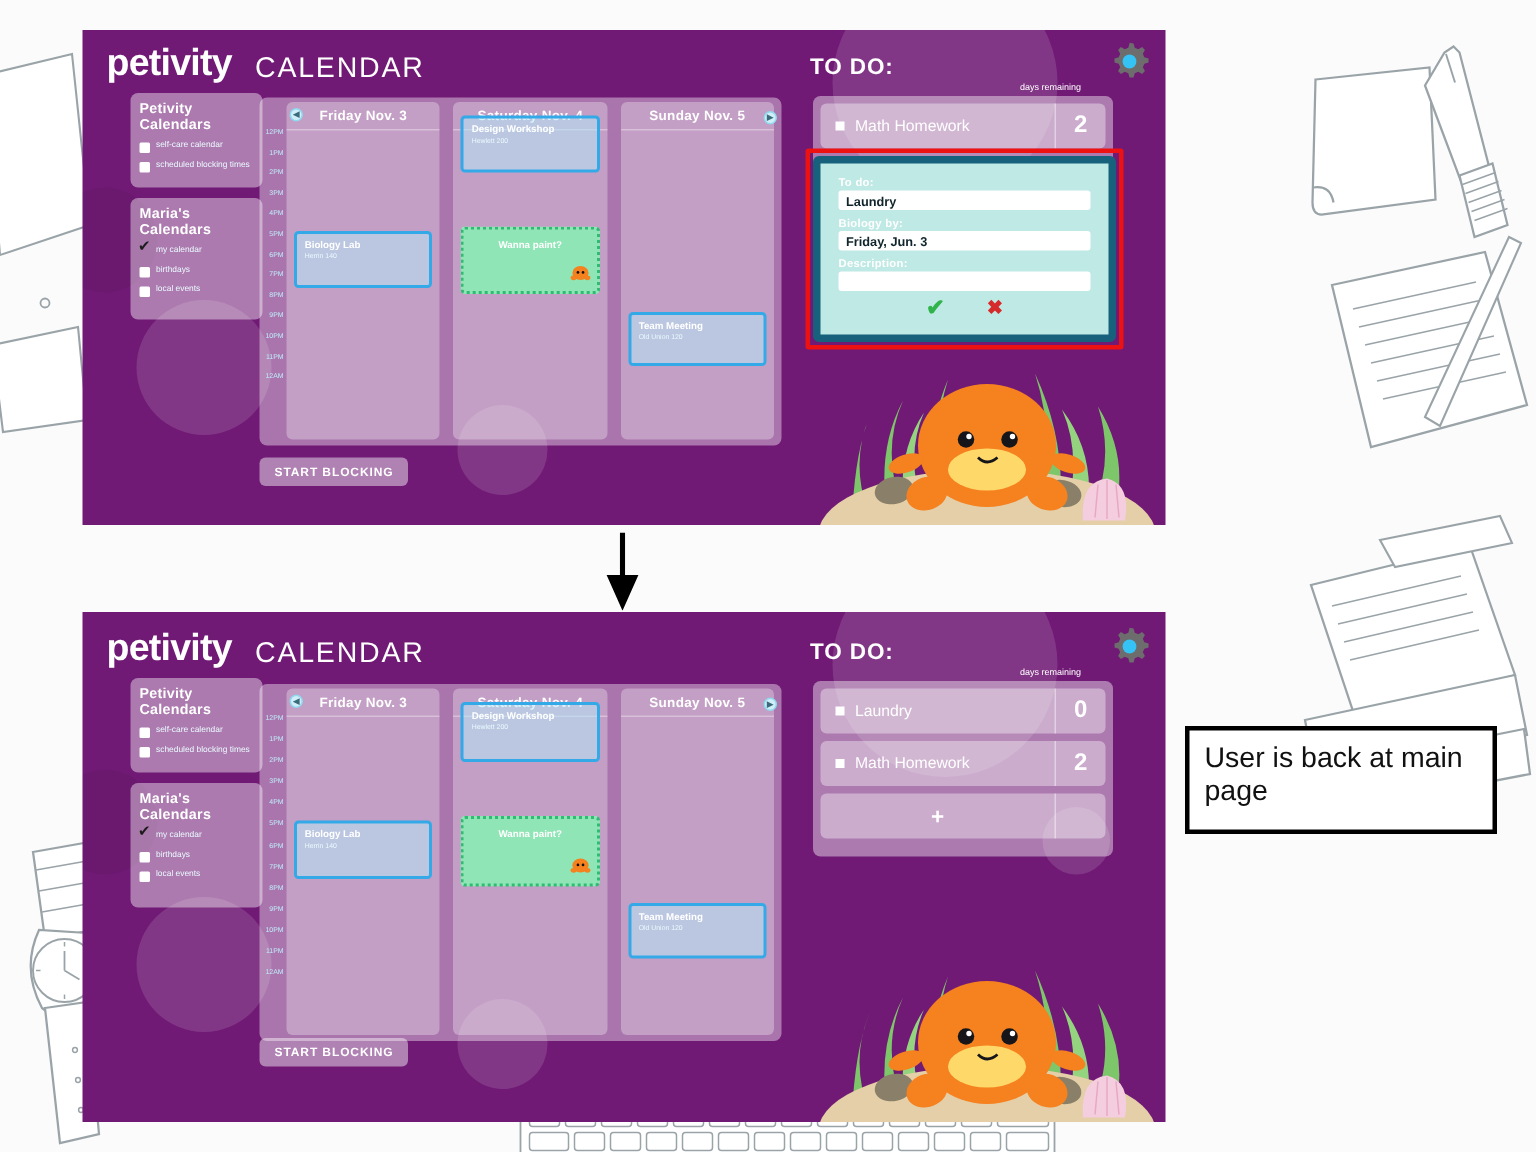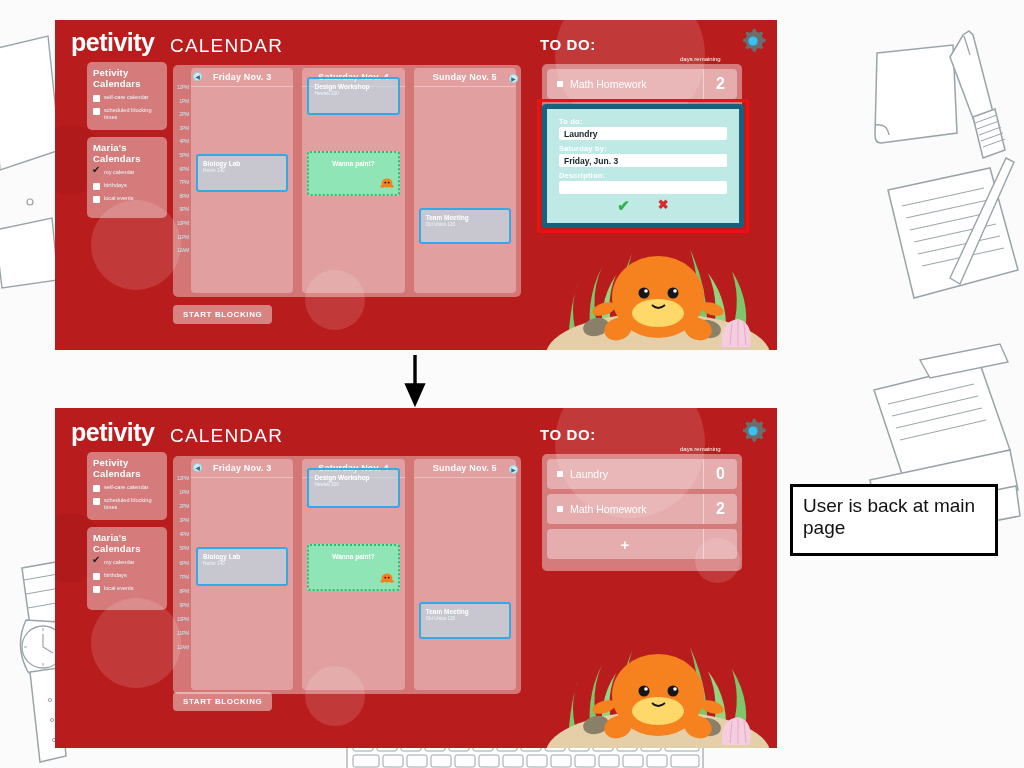--- a/index.html
+++ b/index.html
@@ -8,41 +8,41 @@
     font-family: "Liberation Sans", sans-serif;
     background: #fcfcfc;
     overflow: hidden;
   }
   #stage { position: relative; width: 1024px; height: 768px; background:#fbfbfb; }
   .doodle-wrap { position:absolute; pointer-events:none; }
 
   
   .app {
     position:absolute;
-    background:#b91c1c;
+    background:#701a75;
     overflow:hidden;
     padding-left:40px;
   }
   .app.top { left:55px; top:20px; width:722px; height:330px; }
   .app.bottom { left:55px; top:408px; width:722px; height:340px; }
 
   .bubble { position:absolute; border-radius:50%; background:rgba(255,255,255,0.13); }
   .bubble.d { background:rgba(0,0,0,0.045); }
 
   .brand {
     position:absolute; color:#ffffff; font-weight:bold;
     letter-spacing:-0.5px;
   }
   .brand-word { font-size:25px; }
   .cal-word { font-size:19px; font-weight:normal; letter-spacing:1.2px; }
 
   .gear { position:absolute; }
 
   
-  .sidebar { position:absolute; width:80px; }
+  .sidebar { position:absolute; width:88px; }
   .side-card {
     background:rgba(255,255,255,0.42);
     border-radius:5px;
     padding:5px 6px;
     margin-bottom:7px;
   }
   .side-title {
     color:#ffffff; font-size:9.5px; font-weight:bold; line-height:11px;
     margin-bottom:5px; letter-spacing:0.2px;
   }
@@ -439,21 +439,21 @@
           <span class="todo-name">Math Homework</span>
         </div>
         <div class="todo-cnt">2</div>
       </div>
     </div>
 
     <div class="modal-outline" style="left:482px;top:79px;width:212px;height:134px;"></div>
     <div class="modal" style="left:487px;top:84px;width:202px;height:124px;">
       <div class="m-lbl">To do:</div>
       <div class="m-field" placeholder="">Laundry</div>
-      <div class="m-lbl">Saturday by:</div>
+      <div class="m-lbl">Biology by:</div>
       <div class="m-field" placeholder="">Friday, Jun. 3</div>
       <div class="m-lbl">Description:</div>
       <div class="m-field" placeholder=""></div>
       <div class="m-btns">
         <span class="m-ok">✔</span>
         <span class="m-no">✖</span>
       </div>
     </div>
   </div>
 

